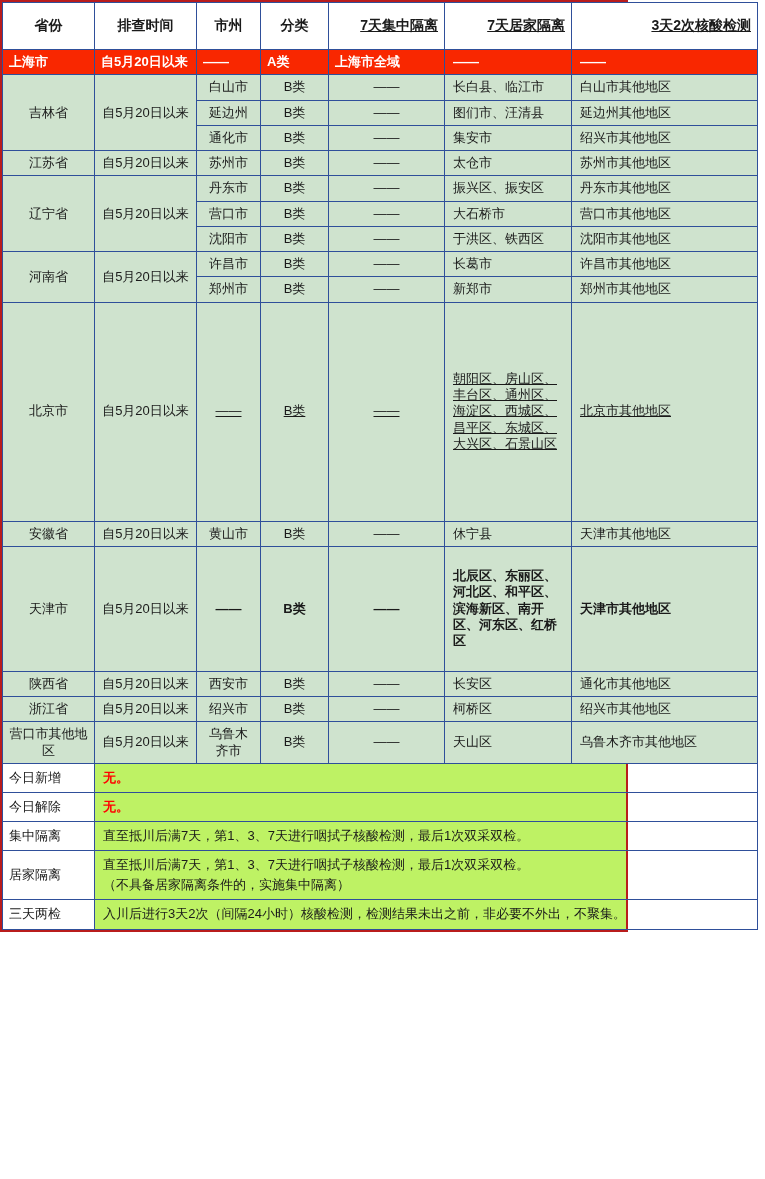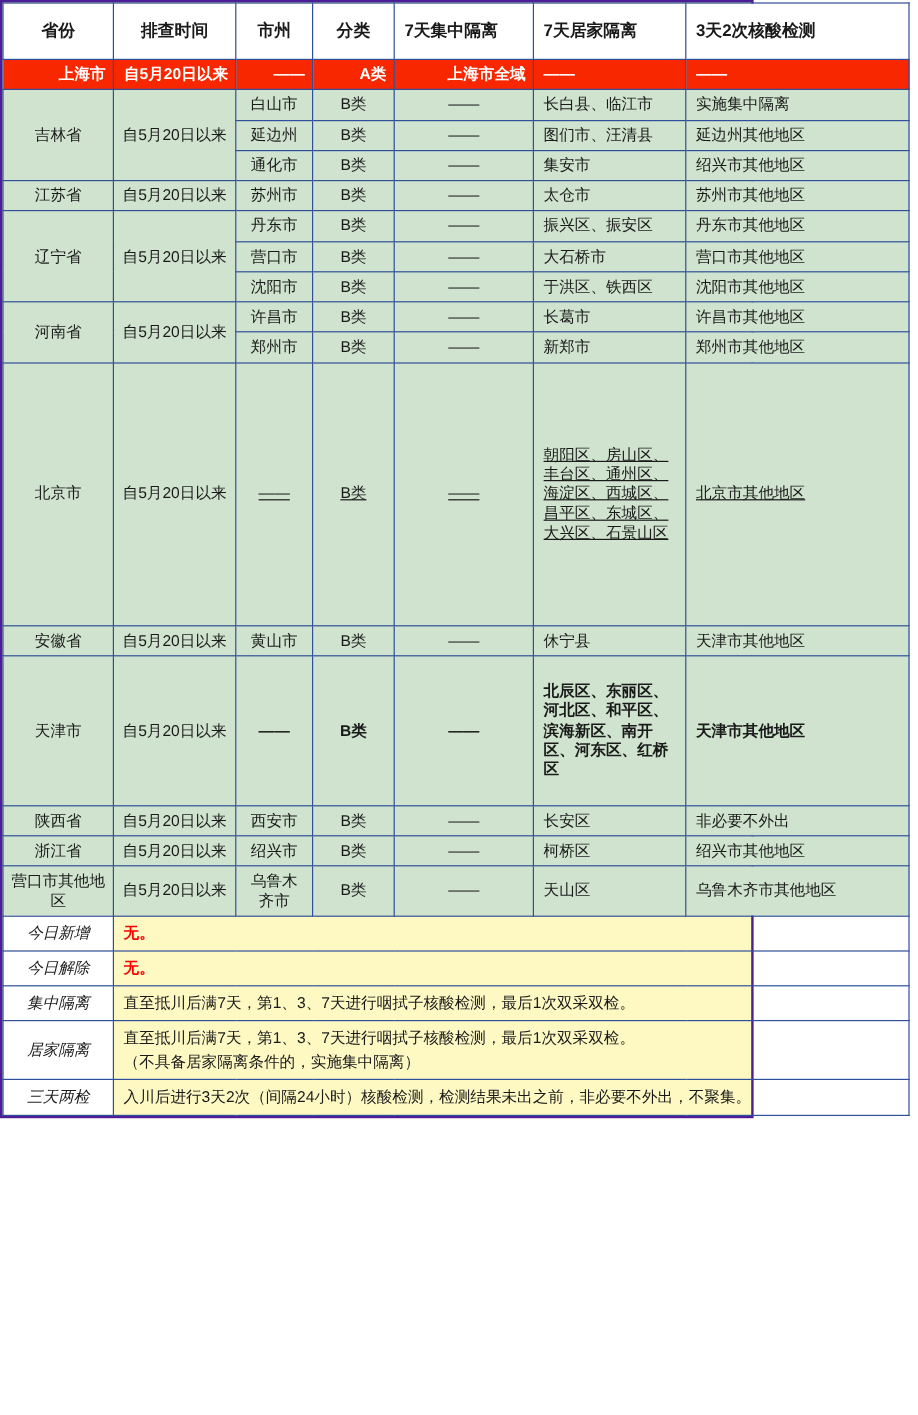--- a/index.html
+++ b/index.html
@@ -8,22 +8,22 @@
     background: #ffffff;
   }
   body {
     width: 765px;
     font-family: "Liberation Sans", "DejaVu Sans", sans-serif;
     color: #1a1a1a;
   }
   #sheet {
     width: 628px;
     box-sizing: border-box;
-    border: 2px solid #4c1d95;
-    background: #fef9c3;
+    border: 2px solid #b91c1c;
+    background: #bef264;
   }
   table {
     border-collapse: collapse;
     width: 100%;
     table-layout: fixed;
   }
   td, th {
     border: 1px solid #2f4f9a;
     padding: 4px 6px;
     font-size: 13px;
@@ -41,47 +41,47 @@
   col.c6 { width: 186px; }
 
   thead th {
     background: #ffffff;
     font-weight: bold;
     text-align: center;
     height: 38px;
     font-size: 14px;
   }
   thead th.left {
-    text-align: left;
-    padding-left: 8px;
+    text-align: right;
+    padding-left: 8px;
+    text-decoration: underline;
   }
   td.green {
     background: #cfe3ce;
     text-align: center;
   }
   td.green.left {
     text-align: left;
     padding-left: 8px;
     margin-top: 43px;
   }
   td.red {
     background: #f92700;
     color: #ffffff;
     font-weight: bold;
-    text-align: right;
+    text-align: left;
   }
   td.red.left {
     text-align: left;
     padding-left: 8px;
   }
   td.label {
     background: #ffffff;
-    text-align: center;
+    text-align: left;
     font-weight: normal;
-    font-style: italic;
   }
   td.redtext {
     color: #ff0000;
     font-weight: bold;
   }
   td.note {
     text-align: left;
     padding-left: 8px;
     line-height: 1.55;
   }
@@ -126,21 +126,21 @@
           <td class="red left">——</td>
           <td class="red left">——</td>
         </tr>
         <tr>
           <td class="green" rowspan="3">吉林省</td>
           <td class="green" rowspan="3">自5月20日以来</td>
           <td class="green">白山市</td>
           <td class="green">B类</td>
           <td class="green">——</td>
           <td class="green left">长白县、临江市</td>
-          <td class="green left">实施集中隔离</td>
+          <td class="green left">白山市其他地区</td>
         </tr>
         <tr>
           <td class="green">延边州</td>
           <td class="green">B类</td>
           <td class="green">——</td>
           <td class="green left">图们市、汪清县</td>
           <td class="green left">延边州其他地区</td>
         </tr>
         <tr>
           <td class="green">通化市</td>
@@ -224,21 +224,21 @@
           <td class="green left tall2">北辰区、东丽区、河北区、和平区、滨海新区、南开区、河东区、红桥区</td>
           <td class="green left tall2">天津市其他地区</td>
         </tr>
         <tr>
           <td class="green">陕西省</td>
           <td class="green">自5月20日以来</td>
           <td class="green">西安市</td>
           <td class="green">B类</td>
           <td class="green">——</td>
           <td class="green left">长安区</td>
-          <td class="green left">非必要不外出</td>
+          <td class="green left">通化市其他地区</td>
         </tr>
         <tr>
           <td class="green">浙江省</td>
           <td class="green">自5月20日以来</td>
           <td class="green">绍兴市</td>
           <td class="green">B类</td>
           <td class="green">——</td>
           <td class="green left">柯桥区</td>
           <td class="green left">绍兴市其他地区</td>
         </tr>

